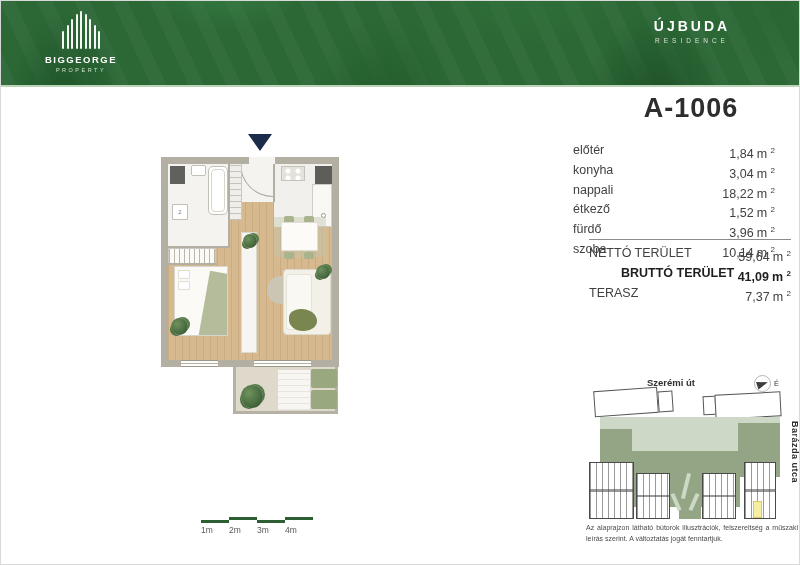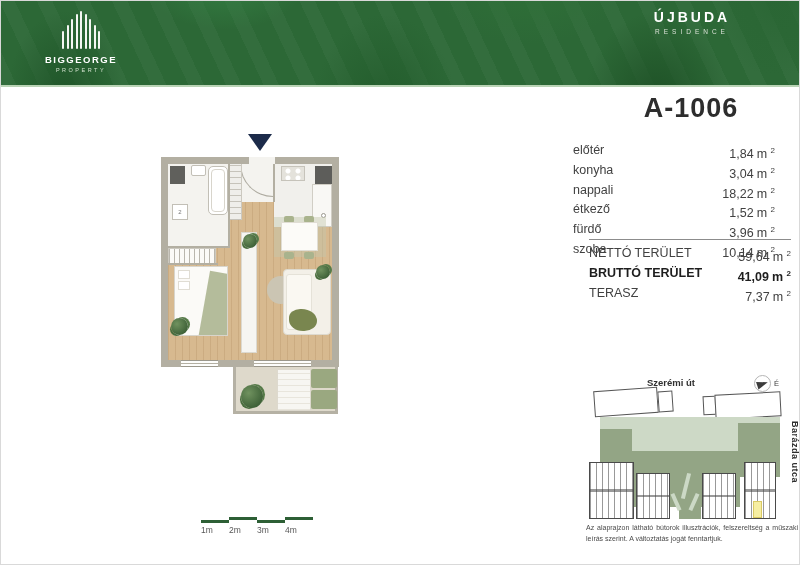--- a/index.html
+++ b/index.html
@@ -27,35 +27,35 @@
   .brand-bars { display:flex; justify-content:center; align-items:flex-end; gap:2.5px; height:40px; margin-bottom:5px; }
   .brand-bars i { display:block; width:2px; background:#f4f7f3; border-radius:1px; }
   .brand-name { font-size:9.5px; font-weight:bold; letter-spacing:1.5px; color:#fff; }
   .brand-sub { font-size:5.5px; letter-spacing:2.5px; color:#cfe0cc; margin-top:2px; }
   .headline {
     position:absolute; left:79px; top:33px; color:#f2f5f0;
     font-size:16px; font-weight:bold; letter-spacing:1.2px; white-space:nowrap;
   }
   .logo { position:absolute; left:636px; top:7px; width:110px; text-align:center; }
   .logo-mono { font-size:30px; font-weight:bold; color:#dfaf3e; letter-spacing:0px; line-height:32px; }
-  .logo-title { font-size:14px; font-weight:bold; color:#fff; letter-spacing:3px; margin-top:1px; }
+  .logo-title { font-size:14px; font-weight:bold; color:#fff; letter-spacing:3px; margin-top:10px; }
   .logo-sub { font-size:6.5px; color:#d9e0d6; letter-spacing:4px; margin-top:3px; }
 
   
   .unit-title { position:absolute; left:585px; top:92px; width:210px; text-align:center;
     font-size:27px; font-weight:bold; color:#2d2d2d; letter-spacing:1px; }
   .rooms { position:absolute; left:572px; top:142px; width:202px; }
   .row { display:flex; justify-content:space-between; font-size:12.5px; color:#414141; line-height:15.6px; }
   .row .num { text-align:right; }
   .row sup { font-size:8px; }
   .row .u { margin-left:3px; }
   .sect-rule { position:absolute; left:588px; top:238px; width:202px; height:1px; background:#8c8c8c; }
   .totals { position:absolute; left:588px; top:245px; width:202px; }
   .totals .row { font-size:12.5px; line-height:15.8px; }
-  .row.bold { font-weight:bold; color:#1e1e1e; }
+  .row.bold { font-weight:bold; color:#1e1e1e;margin-left:32px; }
 
   
   .plan { position:absolute; left:160px; top:133px; width:180px; height:285px; }
   .plan * { position:absolute; }
   .entry-arrow { left:87px; top:0; width:0; height:0;
     border-left:12px solid transparent; border-right:12px solid transparent;
     border-top:17px solid #1c2b4a; }
   .apt { left:0; top:23px; width:178px; height:210px; background:#b3afa2; }
   .apt-floor { left:7px; top:7px; width:164px; height:196px; background:#d7b98f;
     background-image:repeating-linear-gradient(90deg, rgba(150,110,65,.18) 0 1px, transparent 1px 7px); }

